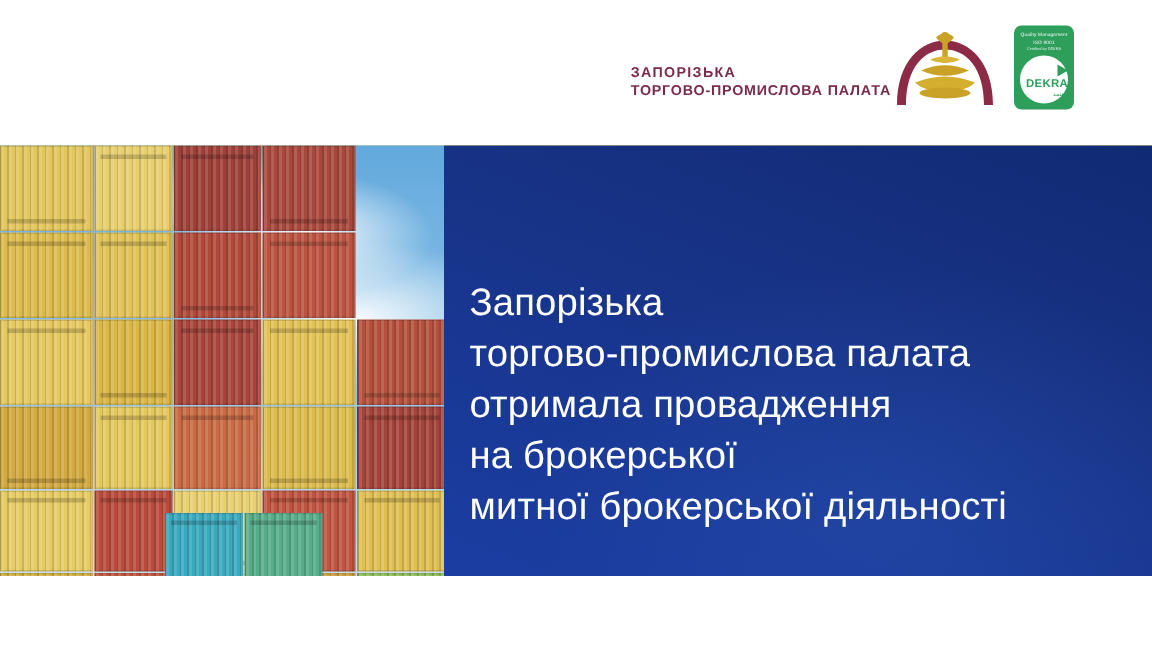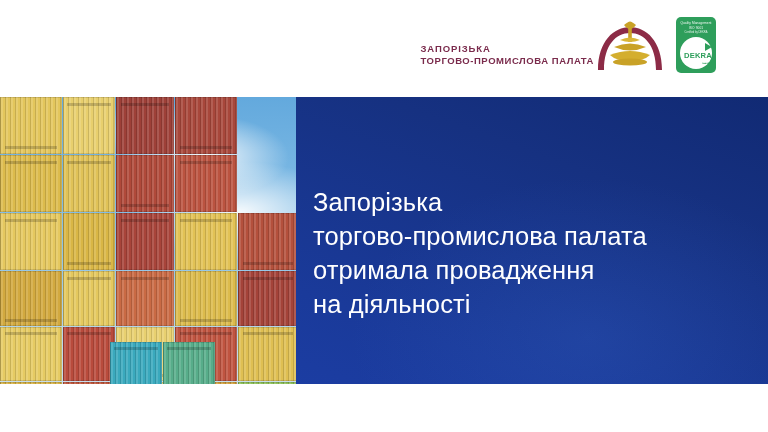--- a/index.html
+++ b/index.html
@@ -302,17 +302,18 @@
         <div class="ctr" style="position: absolute; left: 110px; top: 245px; width: 52px; height: 52px; background: rgb(58, 169, 189);"></div>
         <div class="ctr" style="position: absolute; left: 163px; top: 245px; width: 52px; height: 52px; background: rgb(87, 173, 138);"></div>
       </div>
   </div>
 
   <div class="blue-panel">
     <div class="headline" id="headline">
         <span class="hl">Запорізька</span>
         <span class="hl">торгово-промислова палата</span>
         <span class="hl">отримала провадження</span>
-        <span class="hl">на діяльності</span>
+        <span class="hl">на брокерської</span>
+        <span class="hl">митної брокерської діяльності</span>
       </div>
   </div>
 
 </div>
 
 </body></html>

